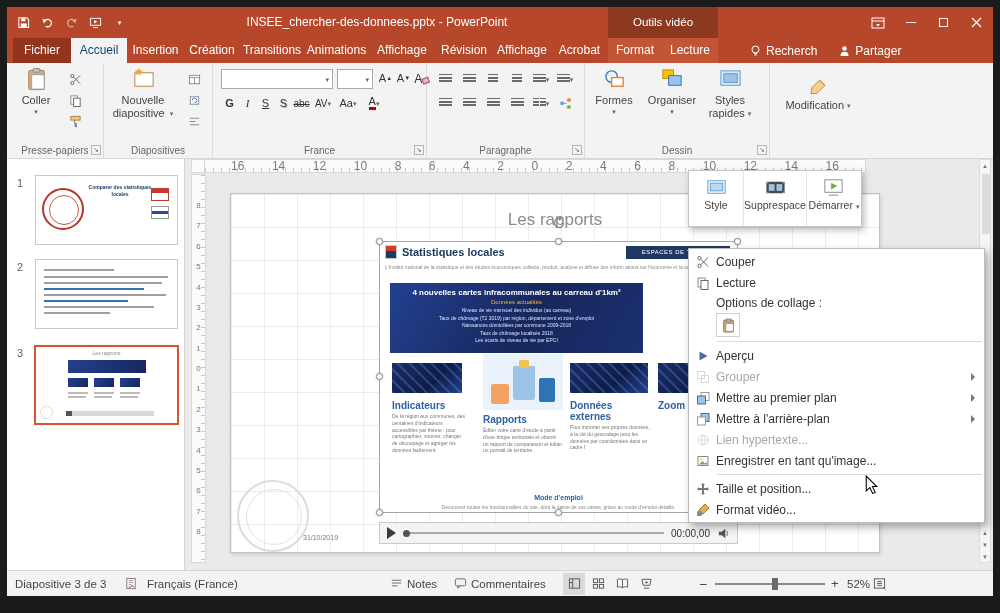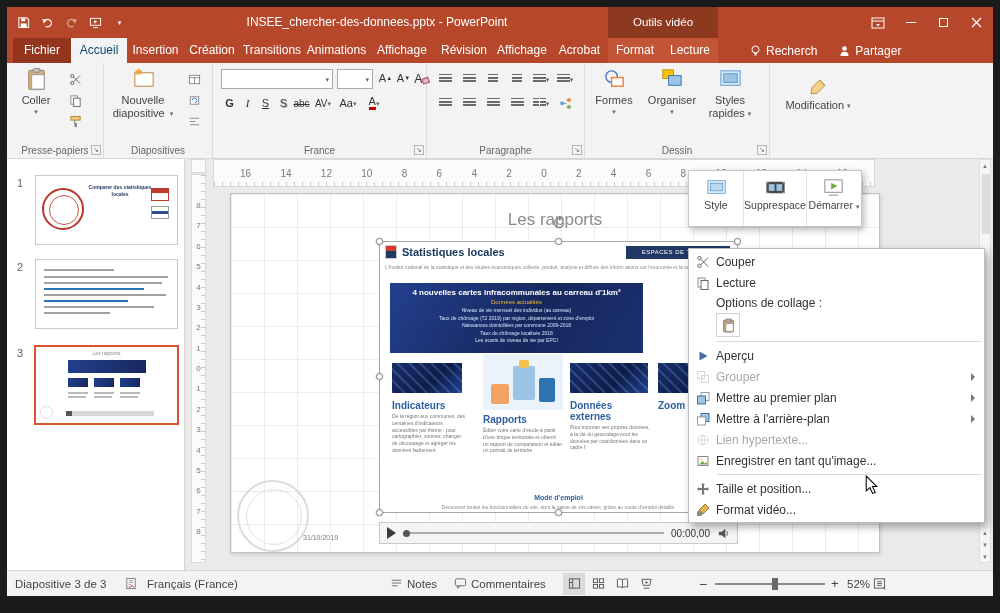--- a/index.html
+++ b/index.html
@@ -59,21 +59,21 @@
 .t1cap{position:absolute;left:52px;top:8px;width:64px;font-size:5px;font-weight:bold;color:#1F3864;line-height:1.3;text-align:center}
 .minilogo{position:absolute;width:18px;height:13px;background:#fff}
 .bar{position:absolute;height:2px;background:#A0A0A0}
 .bar.blu{background:#2E74B5}
 .m-title{position:absolute;left:0;right:0;top:3px;text-align:center;font-size:5px;color:#8A8A8A}
 .m-navy{position:absolute;background:linear-gradient(120deg,#23408F,#16275C)}
 .m-line{position:absolute;height:1.5px;background:#BBB}
 
 
 .canvas{position:absolute;left:178px;top:152px;width:808px;height:411px;background:#ECEAE8;overflow:hidden}
-.hruler{position:absolute;left:28px;top:0;width:662px;height:28px;background:#FBFBFB;border:1px solid #D9D9D9;display:flex;justify-content:space-between;align-items:center;padding:0 26px;font-size:10px;color:#7A7A7A;background-image:repeating-linear-gradient(to right,#C9C9C9 0 1px,transparent 1px 8px);background-size:100% 4px;background-repeat:no-repeat;background-position:left bottom}
+.hruler{position:absolute;left:19px;top:0;width:662px;height:14px;background:#FBFBFB;border:1px solid #D9D9D9;display:flex;justify-content:space-between;align-items:center;padding:0 26px;font-size:12px;color:#7A7A7A;background-image:repeating-linear-gradient(to right,#C9C9C9 0 1px,transparent 1px 8px);background-size:100% 4px;background-repeat:no-repeat;background-position:left bottom}
 .corner{position:absolute;left:6px;top:0;width:15px;height:14px;background:#FBFBFB;border:1px solid #D9D9D9}
 .vruler{position:absolute;left:6px;top:15px;width:15px;height:389px;background:#FBFBFB;border:1px solid #D9D9D9;display:flex;flex-direction:column;justify-content:space-between;align-items:center;padding:26px 0;font-size:8px;color:#7A7A7A;background-image:repeating-linear-gradient(to bottom,#C9C9C9 0 1px,transparent 1px 8px);background-size:4px 100%;background-repeat:no-repeat;background-position:right top}
 .vsb{position:absolute;left:794px;top:0;width:12px;height:404px;background:#F5F5F5;border:1px solid #DDD;font-size:6px;color:#777;text-align:center}
 .vsb-thumb{position:absolute;left:1px;top:14px;width:8px;height:60px;background:#DCDCDC;margin:0 1px}
 
 
 .slide{position:absolute;left:45px;top:34px;width:650px;height:360px;background:#fff;border:1px solid #C3C3C3;box-shadow:1px 2px 4px rgba(0,0,0,.12);background-image:repeating-linear-gradient(to right,rgba(130,130,130,.14) 0 1px,transparent 1px 33px),repeating-linear-gradient(to bottom,rgba(130,130,130,.14) 0 1px,transparent 1px 33px)}
 .stitle{position:absolute;top:16px;left:0;right:0;text-align:center;font-size:17px;color:#8C8C8C}
 .watermark{position:absolute;left:6px;top:286px;width:72px;height:72px;border-radius:50%;border:2px solid #DCDCDC}
 .watermark::after{content:"";position:absolute;left:7px;top:7px;width:54px;height:54px;border-radius:50%;border:1px solid #E2E2E2}

